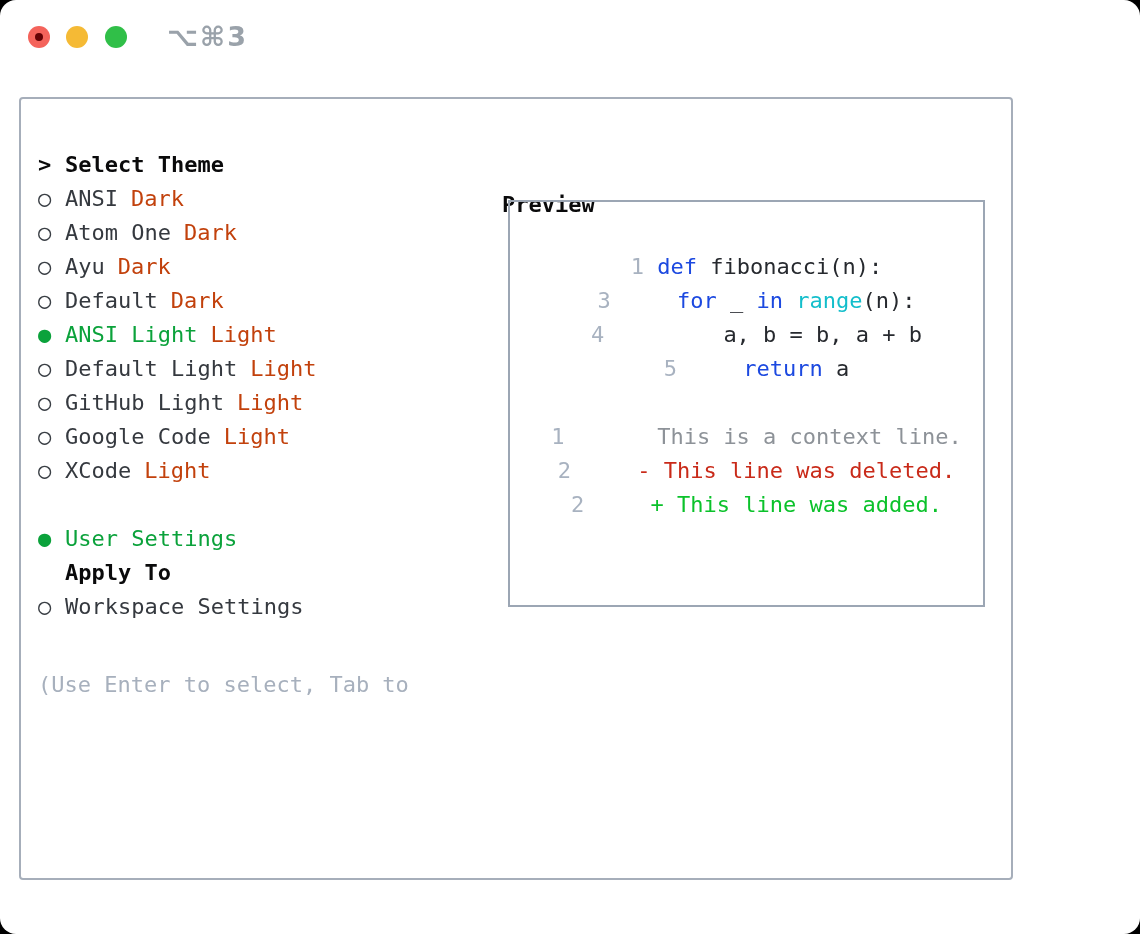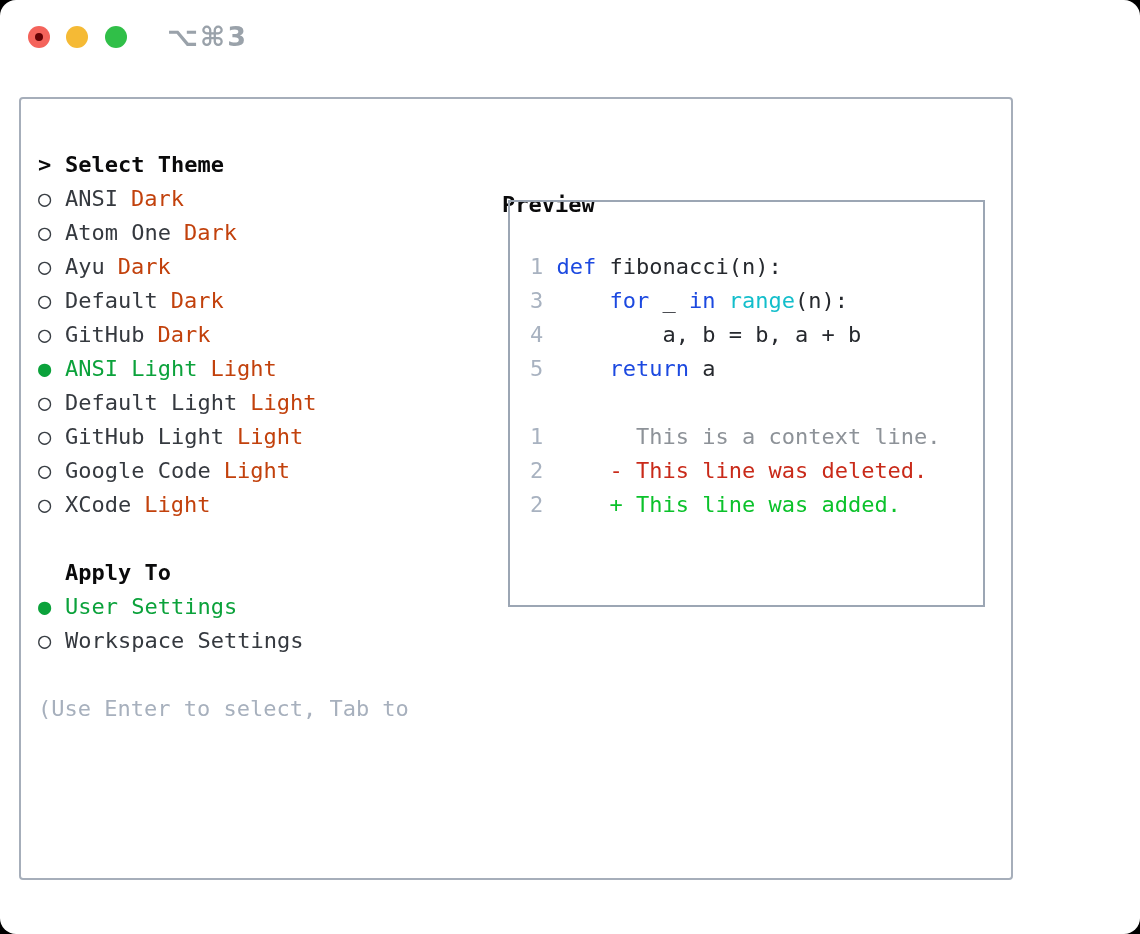--- a/index.html
+++ b/index.html
@@ -27,30 +27,30 @@
   .row { height:34px; line-height:34px; font-size:22px; white-space:pre; color:#35393f; }
   .left-col { position:absolute; left:17px; top:49px; width:450px; }
   .mark { display:inline-block; width:14px; color:#3a3f45; }
   .mark.sel { color:#0ba23b; }
   .prompt-mark { color:#0a0a0b; font-weight:bold; }
   .lbl { margin-left:13px; }
   .title-text { color:#0a0a0b; font-weight:bold; }
   .tag { margin-left:13px; color:#c2410c; }
   .row.sel .lbl { color:#0ba23b; }
   .apply-title { margin-left:27px; color:#0a0a0b; font-weight:bold; }
-  .hint { color:#a7b0bd; }
+  .hint { color:#a7b0bd;margin-top:10px; }
   .spacer { height:34px; }
   
   .preview-title { position:absolute; left:481px; top:49px; height:34px; line-height:34px; font-size:22px; font-weight:bold; color:#0a0a0b;margin-top:40px; }
   .preview-box {
     position:absolute; left:487px; top:101px; width:477px; height:407px;
     border:2px solid #9ca6b4; box-sizing:border-box;
     padding:48px 0 0 20px; overflow:hidden;
   }
-  .cl { height:34px; line-height:34px; font-size:22px; white-space:pre; }
+  .cl { height:34px; line-height:34px; font-size:22px; white-space:pre;text-align:center; }
   .ln { display:inline-block; min-width:13px; color:#a8b2c0; }
   .tok.pl  { color:#26292e; }
   .tok.kw  { color:#1c49e0; }
   .tok.fn  { color:#13becb; }
   .tok.num { color:#0cbb27; }
   .tok.ctx { color:#8d9298; }
   .tok.del { color:#c92a19; }
   .tok.add { color:#0bc22b; }
 </style>
 </head>
@@ -67,30 +67,29 @@
 
   <div class="panel">
 
     <div class="left-col">
       <div class="row"><span class="mark prompt-mark">&gt;</span><span class="lbl title-text">Select Theme</span></div>
 
       <div class="row"><span class="mark">○</span><span class="lbl">ANSI</span><span class="tag">Dark</span></div>
       <div class="row"><span class="mark">○</span><span class="lbl">Atom One</span><span class="tag">Dark</span></div>
       <div class="row"><span class="mark">○</span><span class="lbl">Ayu</span><span class="tag">Dark</span></div>
       <div class="row"><span class="mark">○</span><span class="lbl">Default</span><span class="tag">Dark</span></div>
-      <div class="row"><span class="mark">○</span><span class="lbl">GitHub</span><span class="tag">Dark</span></div>
       <div class="row sel"><span class="mark sel">●</span><span class="lbl">ANSI Light</span><span class="tag">Light</span></div>
       <div class="row"><span class="mark">○</span><span class="lbl">Default Light</span><span class="tag">Light</span></div>
       <div class="row"><span class="mark">○</span><span class="lbl">GitHub Light</span><span class="tag">Light</span></div>
       <div class="row"><span class="mark">○</span><span class="lbl">Google Code</span><span class="tag">Light</span></div>
       <div class="row"><span class="mark">○</span><span class="lbl">XCode</span><span class="tag">Light</span></div>
 
       <div class="row spacer"></div>
+      <div class="row sel"><span class="mark sel">●</span><span class="lbl">User Settings</span></div>
       <div class="row"><span class="apply-title">Apply To</span></div>
-      <div class="row sel"><span class="mark sel">●</span><span class="lbl">User Settings</span></div>
       <div class="row"><span class="mark">○</span><span class="lbl">Workspace Settings</span></div>
 
       <div class="row spacer"></div>
       <div class="row hint">(Use Enter to select, Tab to</div>
     </div>
 
     <div class="preview-title">Preview</div>
 
     <div class="preview-box">
       <div class="cl"><span class="ln">1</span><span class="tok pl"> </span><span class="tok kw">def</span><span class="tok pl"> fibonacci(n):</span></div>

